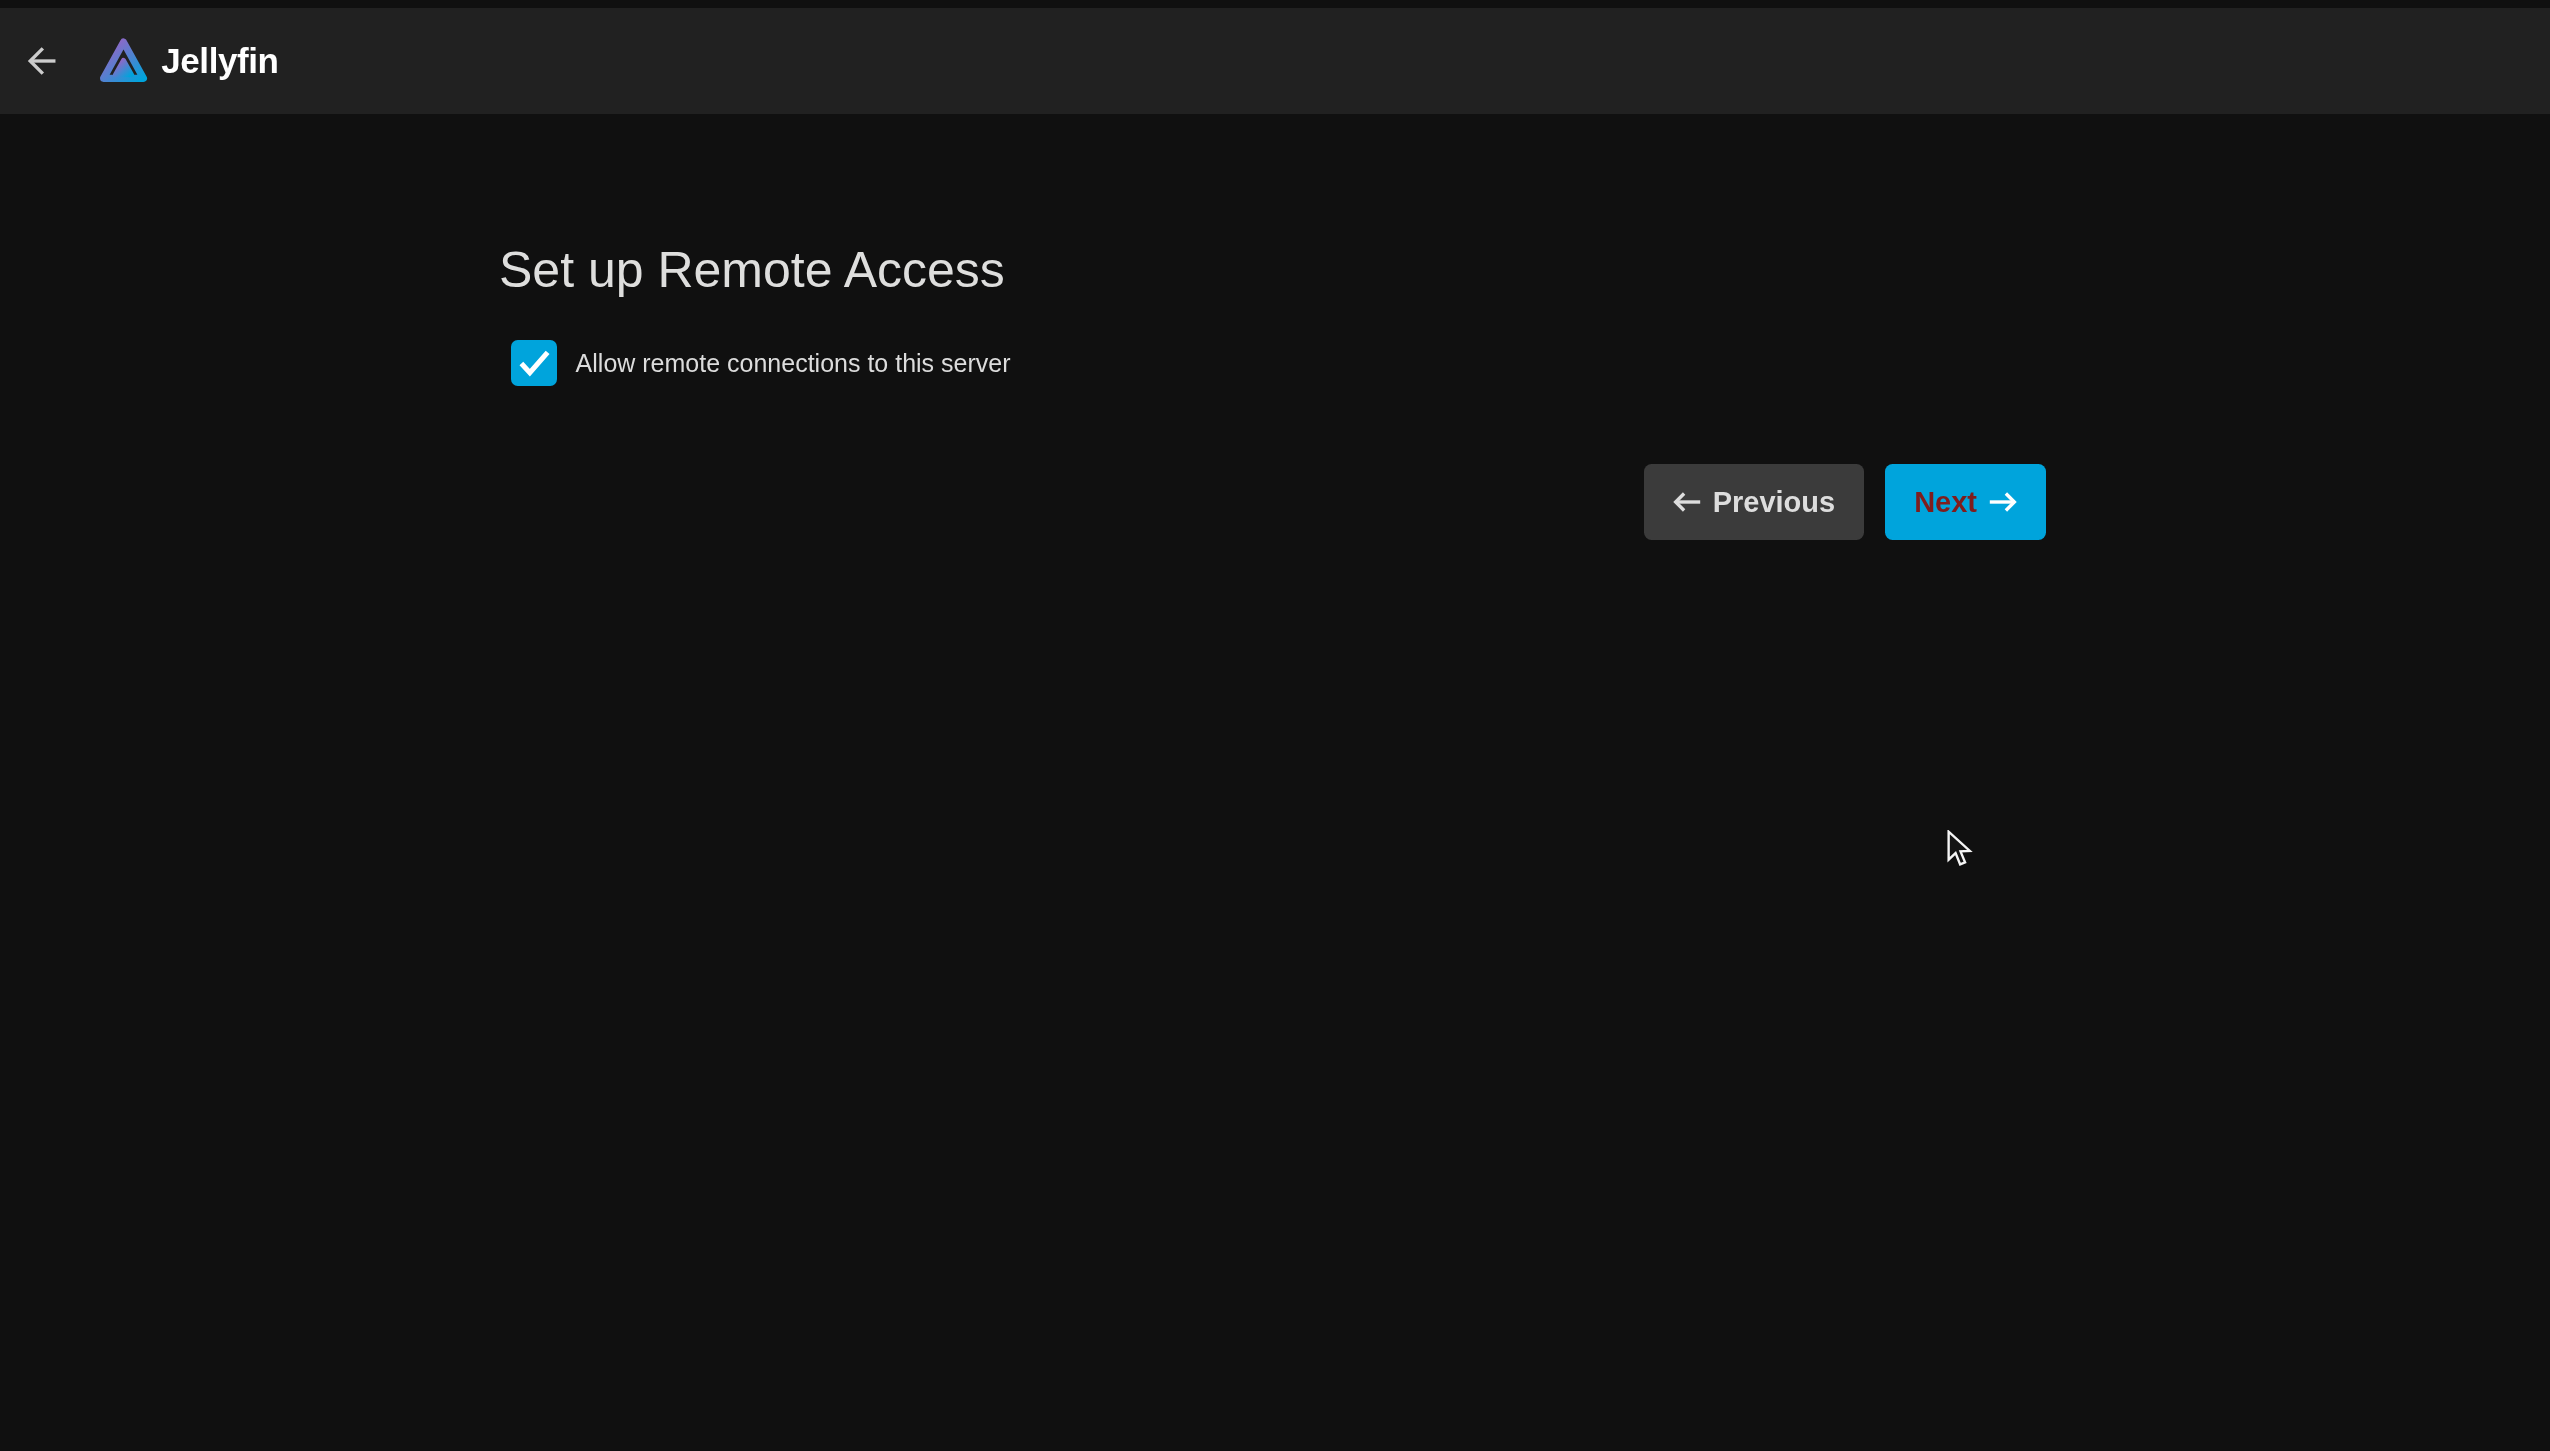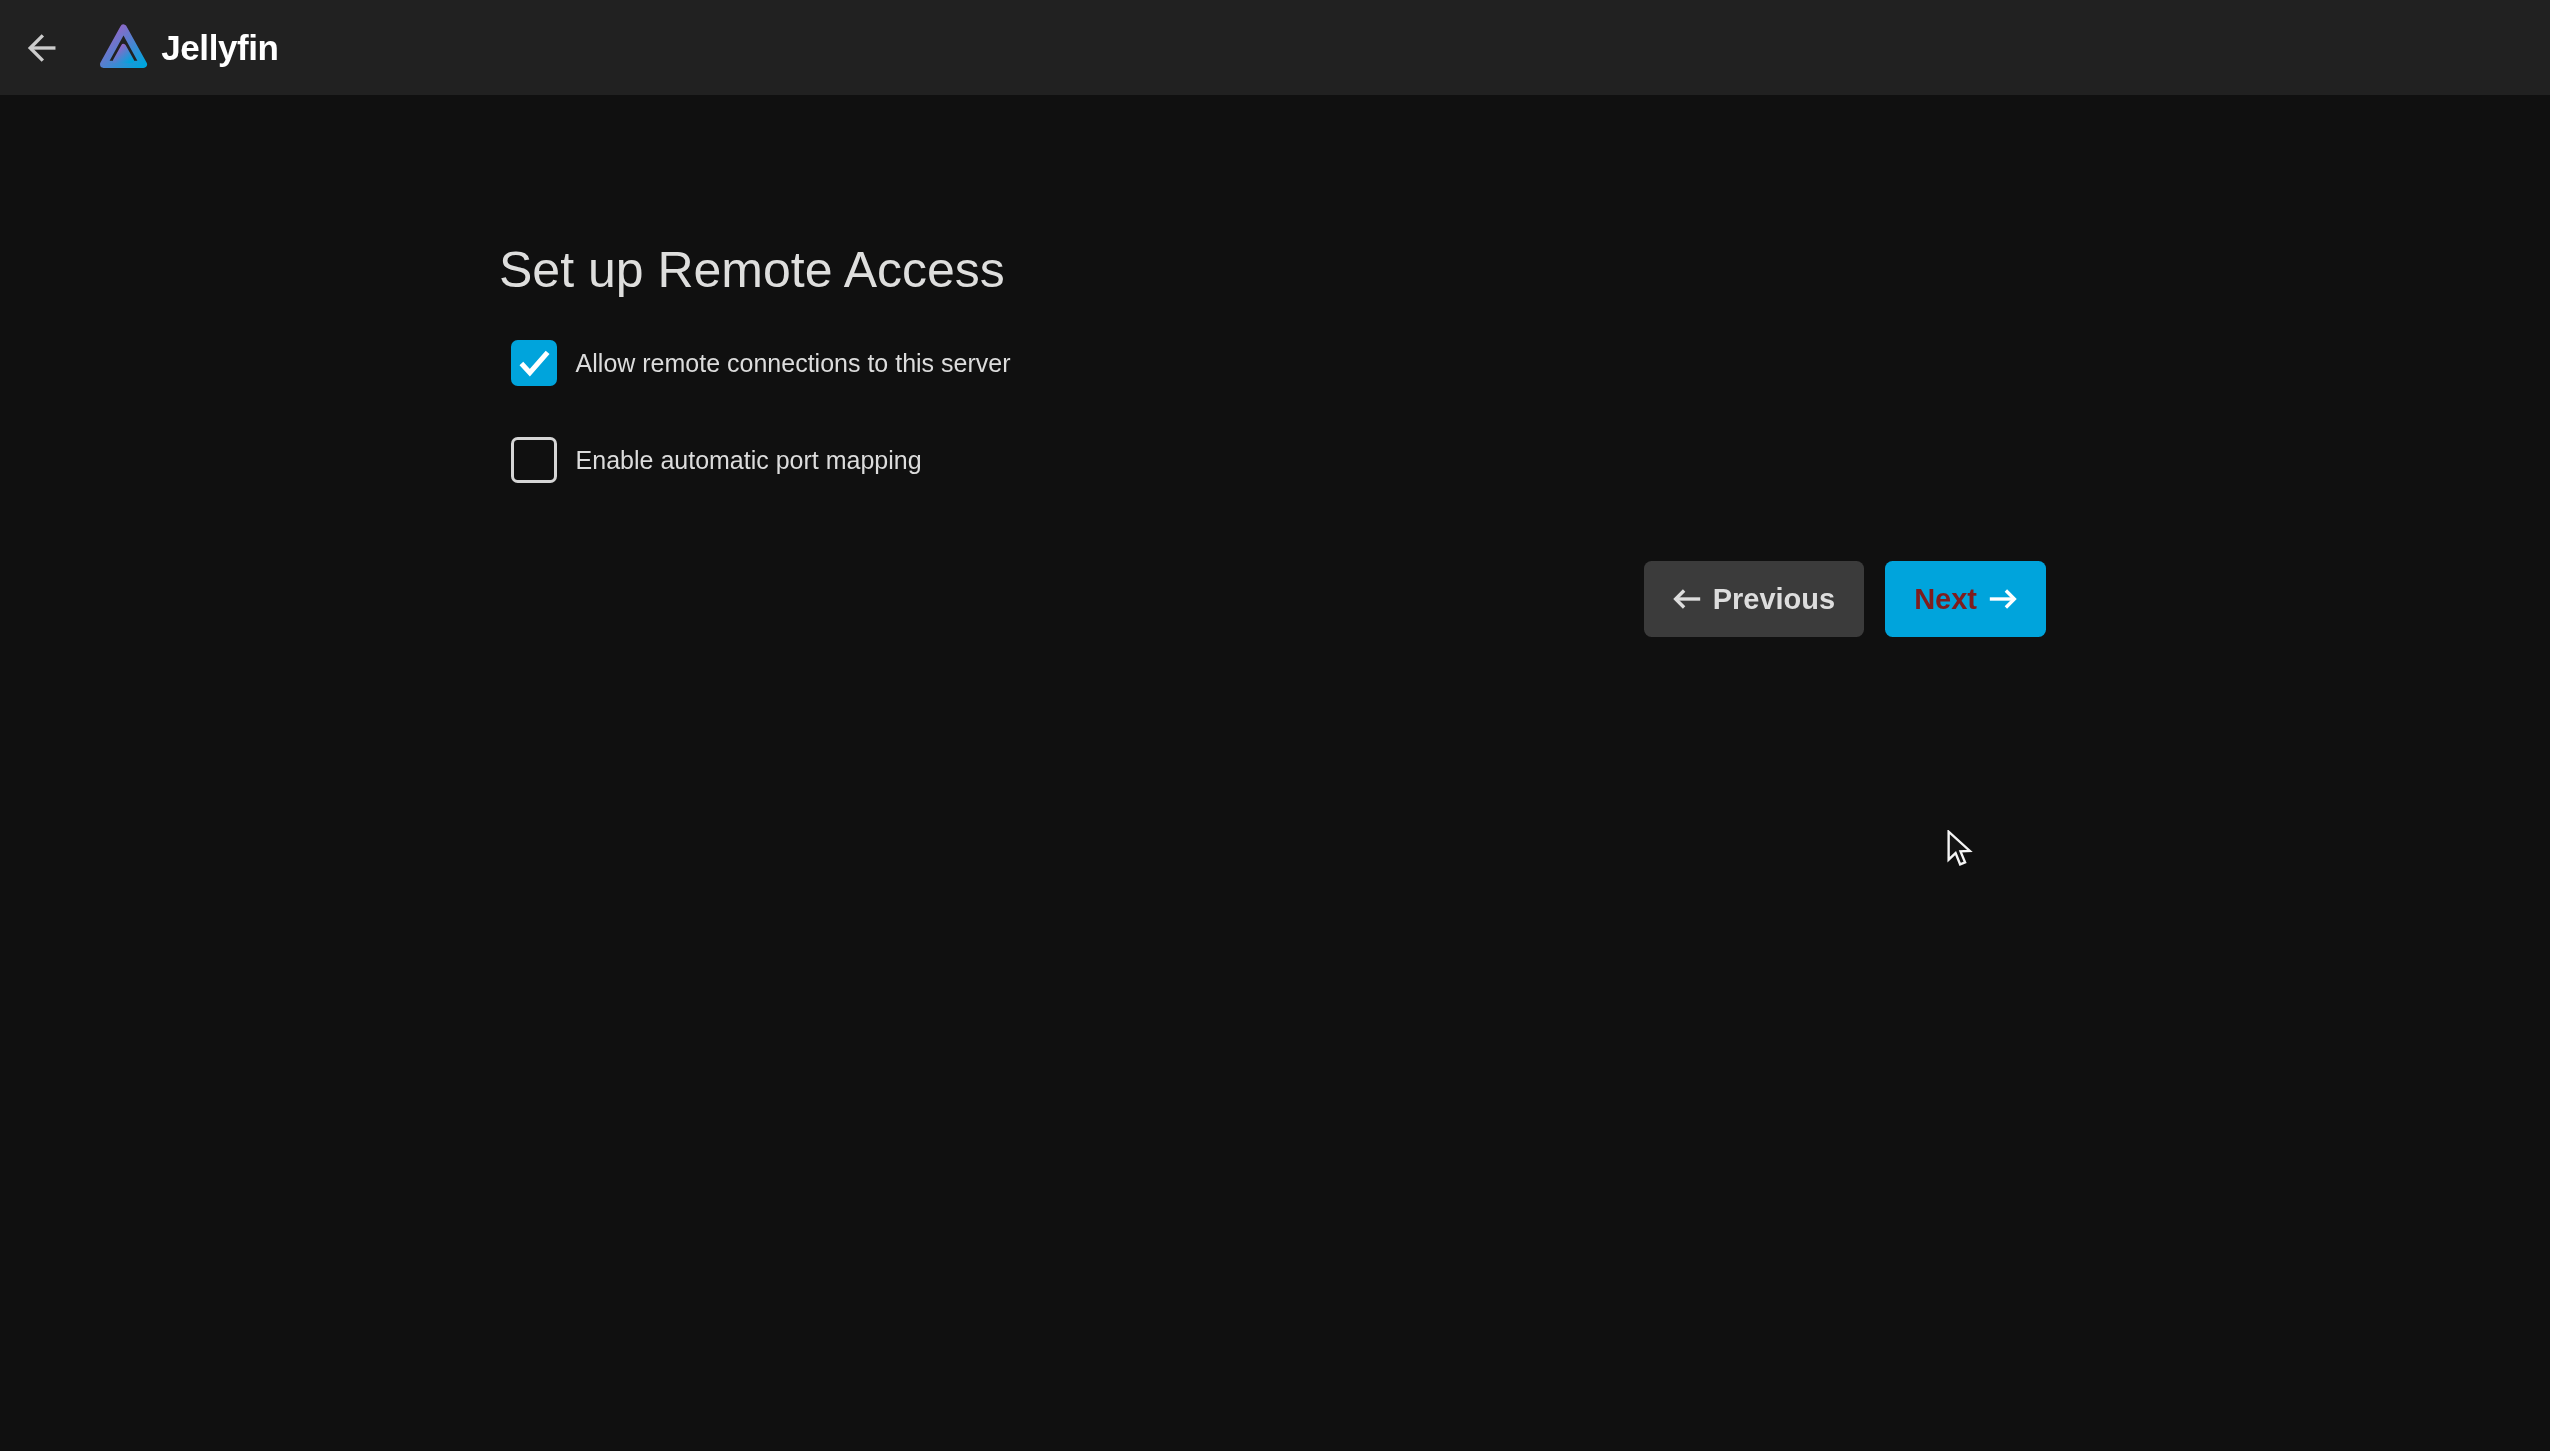--- a/index.html
+++ b/index.html
@@ -5,22 +5,22 @@
   * { margin: 0; padding: 0; box-sizing: border-box; }
   html, body {
     width: 2550px; height: 1451px;
     background: #101010;
     overflow: hidden;
     font-family: "Liberation Sans", sans-serif;
   }
 
   
   .app-header {
-    position: absolute; top: 0; left: 0;
-    width: 2550px; height: 95px;
+    position: absolute; top: 8px; left: 0;
+    width: 2550px; height: 106px;
     background: #212121;
     display: flex; align-items: center;
   }
   .back-btn {
     background: none; border: none; cursor: pointer;
     width: 59px; height: 59px;
     margin-left: 12.7px;
     display: flex; align-items: center; justify-content: center;
   }
   .logo-wrap {
@@ -146,26 +146,20 @@
 
   <label class="check-row">
     <span class="checkbox checked">
       <svg viewBox="0 0 39 33">
         <polyline points="4,17 14,28 35,4" fill="none" stroke="#ffffff" stroke-width="6"></polyline>
       </svg>
     </span>
     <span class="check-label">Allow remote connections to this server</span>
   </label>
 
-  <label class="check-row row-gap">
-    <span class="checkbox">
-      
-    </span>
-    <span class="check-label">Enable automatic port mapping</span>
-  </label>
 
   <div class="btn-row">
     <button class="btn btn-prev">
       <svg class="arrow-ico" width="29" height="22" viewBox="0 0 34 26">
         <g stroke="#dddddd" stroke-width="4" fill="none">
           <line x1="3" y1="13" x2="32" y2="13"></line>
           <polyline points="13,3 3,13 13,23"></polyline>
         </g>
       </svg>
       <span>Previous</span>

